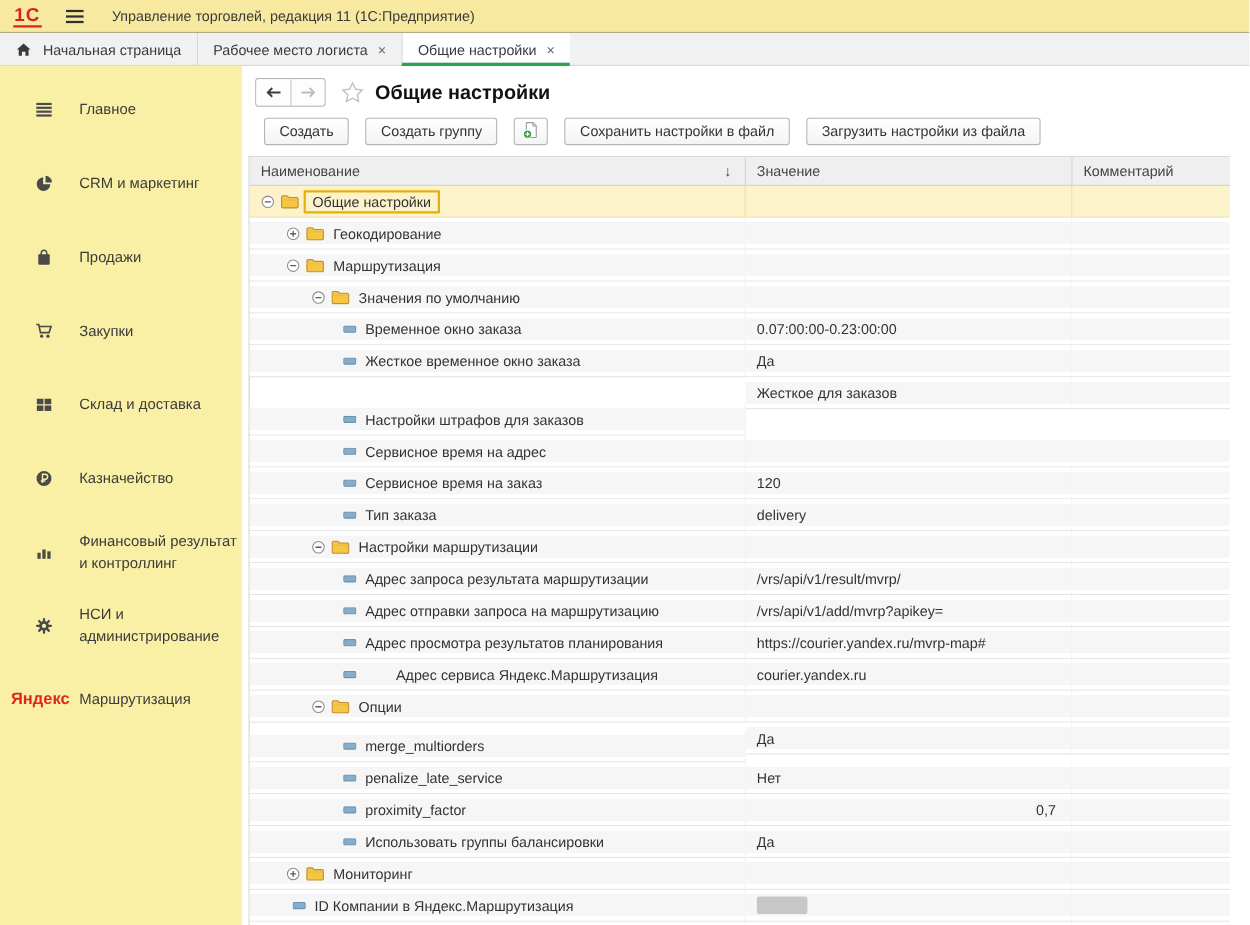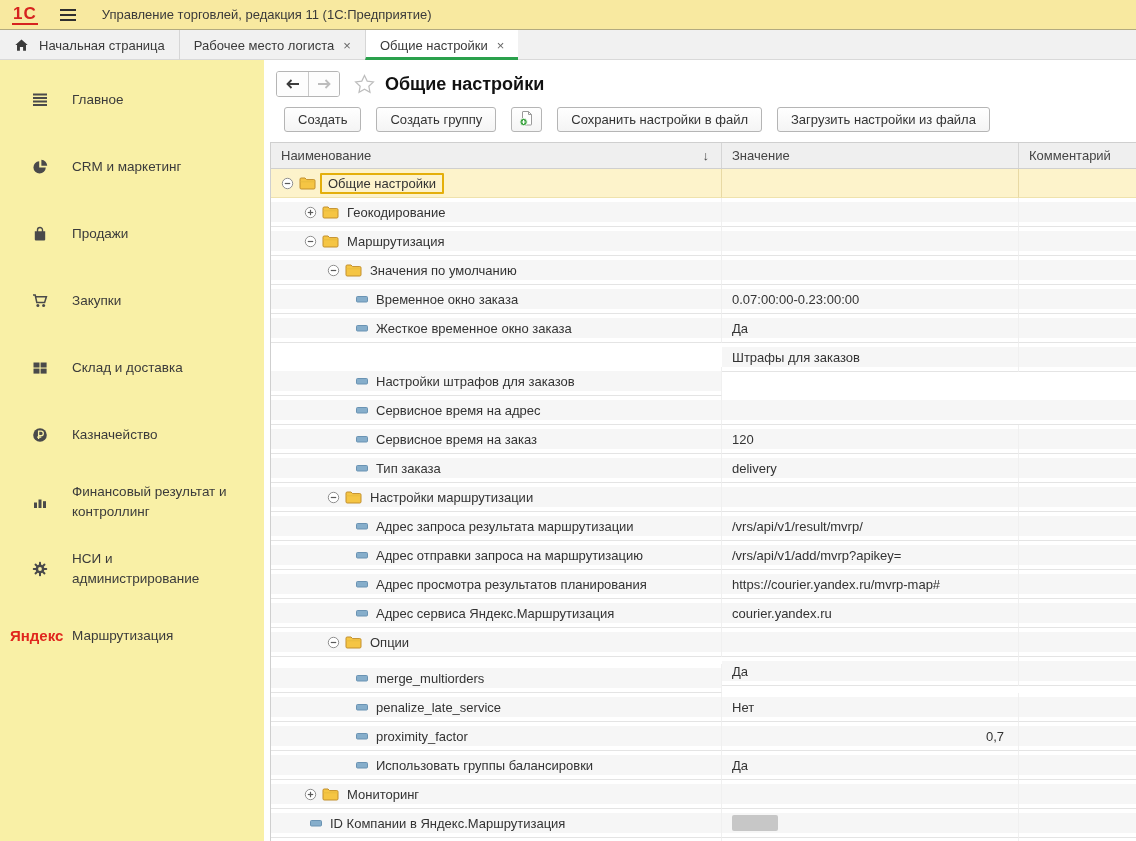--- a/index.html
+++ b/index.html
@@ -17,21 +17,21 @@
   
   .tabbar{height:30px;background:#F1F1F1;display:flex;border-bottom:1px solid #D9D9D9;}
   .tab{display:flex;align-items:center;padding:0 14px;font-size:13px;color:#3A3A3A;height:30px;cursor:pointer;}
   .tab + .tab{border-left:1px solid #D6D6D6;}
   .tab .tab-close{margin-left:9px;color:#666;font-size:13px;line-height:1;}
   .tab.active{background:#FFFFFF;border-bottom:3px solid #2AA14C;padding-top:3px;border-left:1px solid #D6D6D6;}
   .tab .home{margin-right:10px;display:flex;}
 
   
   .appbody{display:flex;height:781px;}
-  .sidebar{width:264px;background:#F9F0A6;height:100%;padding-top:6px;flex:none;}
+  .sidebar{width:220px;background:#F9F0A6;height:100%;padding-top:6px;flex:none;}
   .nav-item{display:flex;align-items:center;height:67px;padding-left:28px;cursor:pointer;}
   .nav-ic{width:24px;display:flex;justify-content:center;margin-right:20px;flex:none;}
   .nav-item.yandex{padding-left:10px;}
   .nav-item.yandex .nav-ic{width:54px;margin-right:8px;justify-content:flex-start;}
   .nav-label{font-size:13.5px;color:#3B3B3B;max-width:158px;line-height:1.45;}
   .yandex-word{color:#E0261E;font-weight:bold;font-size:15px;}
 
   .content{flex:1;background:#fff;padding-left:6px;overflow:hidden;}
 
   
@@ -363,21 +363,21 @@
             <div class="trow">
               <div class="tcell name" style="padding-left: 79px; margin-top: 24px;">
                 <span class="dashico">
                   <svg width="12" height="7" viewBox="0 0 12 7">
                     <rect x="0.5" y="0.5" width="11" height="5.5" rx="1" fill="#86AECB" stroke="#6A93B3"></rect>
                   </svg>
                 </span>
                 <span class="rowlabel">Настройки штрафов для заказов</span>
               </div>
               <div class="tcell value">
-                <span>Штрафы для заказов</span>
+                <span>Жесткое для заказов</span>
               </div>
               <div class="tcell comment"></div>
             </div>
             <div class="trow">
               <div class="tcell name" style="padding-left: 79px;">
                 <span class="dashico">
                   <svg width="12" height="7" viewBox="0 0 12 7">
                     <rect x="0.5" y="0.5" width="11" height="5.5" rx="1" fill="#86AECB" stroke="#6A93B3"></rect>
                   </svg>
                 </span>
@@ -468,21 +468,21 @@
                   </svg>
                 </span>
                 <span class="rowlabel">Адрес просмотра результатов планирования</span>
               </div>
               <div class="tcell value">
                 <span>https://courier.yandex.ru/mvrp-map#</span>
               </div>
               <div class="tcell comment"></div>
             </div>
             <div class="trow">
-              <div class="tcell name" style="padding-left: 79px;">
+              <div class="tcell name" style="padding-left: 79px; gap: 28px;">
                 <span class="dashico">
                   <svg width="12" height="7" viewBox="0 0 12 7">
                     <rect x="0.5" y="0.5" width="11" height="5.5" rx="1" fill="#86AECB" stroke="#6A93B3"></rect>
                   </svg>
                 </span>
                 <span class="rowlabel">Адрес сервиса Яндекс.Маршрутизация</span>
               </div>
               <div class="tcell value">
                 <span>courier.yandex.ru</span>
               </div>

